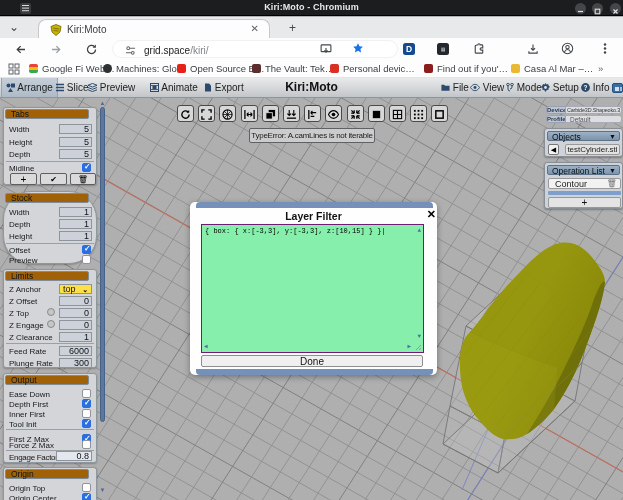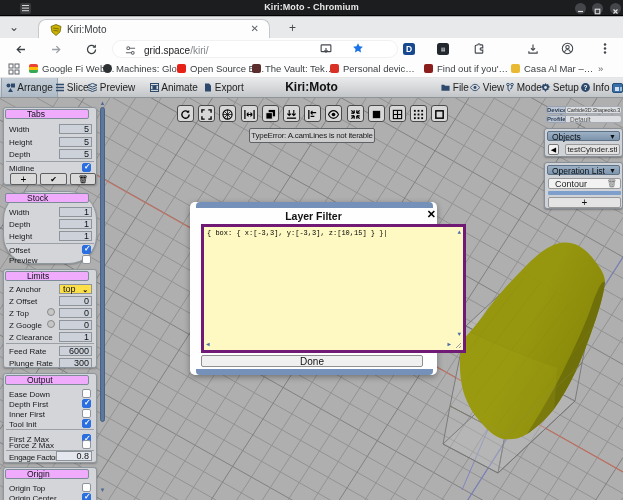--- a/index.html
+++ b/index.html
@@ -39,21 +39,21 @@
   .mitem { position:absolute; top:0; height:19px; line-height:19px; font-size:10px; color:#222; white-space:nowrap; }
   .mico { display:inline-block; vertical-align:-1px; }
   #appbar .sel { background:linear-gradient(#c5ced8,#aebbc7); border-left:1px solid #97a3b0; border-right:1px solid #97a3b0; }
   #appbar .brand { position:absolute; left:0; right:0; text-align:center; top:0; height:19px; line-height:19px; font-weight:bold; font-size:12px; color:#111; }
 
   
   #viewport { position:absolute; left:0; top:98px; width:623px; height:402px; background:#afafaf; overflow:hidden; }
 
   
   .group { position:absolute; left:3px; width:94px; background:#d3d5d8; border:1px solid #8f979e; border-radius:3px; box-shadow:0 1px 2px rgba(0,0,0,0.25); }
-  .ghead { position:absolute; left:1px; right:7px; top:1px; height:10px; background:#f0abfc; border:1px solid #7e8c9a; border-radius:2px; font-size:8.5px; line-height:9px; padding-left:21px; color:#101418; }
+  .ghead { position:absolute; left:1px; right:7px; top:1px; height:10px; background:#a16207; border:1px solid #7e8c9a; border-radius:2px; font-size:8.5px; line-height:9px; padding-left:5px; color:#101418; }
   .prow { position:absolute; left:4px; right:4px; height:10px; font-size:8px; color:#16181a; }
   .prow .lbl { position:absolute; left:1px; top:1px; white-space:nowrap; }
   .prow .inp { position:absolute; right:0; top:0; width:33px; height:10px; background:#ccd1da; border:1px solid #8d949c; font-size:9px; text-align:right; line-height:9px; padding-right:2px; color:#101214; }
   .prow .cb { position:absolute; right:1px; top:0px; width:9px; height:9px; border:1px solid #8d949c; background:#fdfdfd; border-radius:2px; }
   .prow .cb.on { background:#2a6ee0; border-color:#2a6ee0; }
   .prow .cb.on:before { content:"✓"; position:absolute; left:1px; top:-1.5px; color:#fff; font-size:8px; font-weight:bold; }
   .phr { position:absolute; left:2px; right:2px; height:1px; background:#9aa0a6; }
 
   
   .rpanel { position:absolute; background:#cfd2d6; border:1px solid #888f96; border-radius:3px; box-shadow:0 1px 2px rgba(0,0,0,0.3); }
@@ -65,21 +65,21 @@
 
   
   #tooltip { position:absolute; left:249px; top:30px; width:126px; height:15px; background:#cccccc; border:1px solid #5e6166; border-radius:2px; font-size:8px; letter-spacing:-0.25px; line-height:14px; text-align:center; color:#1a1a1a; white-space:nowrap; }
 
   
   #dialog { position:absolute; left:190px; top:104px; width:247px; height:173px; background:#fefefe; border-radius:5px; box-shadow:0 2px 6px rgba(0,0,0,0.35);padding-left:43px; }
   #dialog .bluetop { position:absolute; left:6px; right:4px; top:0px; height:6px; background:#7591b9; border-radius:4px 4px 0 0; }
   #dialog .bluebot { position:absolute; left:6px; right:4px; bottom:0px; height:6px; background:#7591b9; border-radius:0 0 4px 4px; }
   #dialog .dtitle { position:absolute; left:0; right:0; top:8px; text-align:center; font-size:10.5px; font-weight:bold; color:#111; }
   #dialog .dclose { position:absolute; right:1px; top:6px; font-size:11px; font-weight:bold; color:#000; }
-  #dialog textarea, #dialog .tarea { position:absolute; left:11px; top:22px; width:265px; height:129px; background:#fef9c3; border:3px solid #701a75; font-family:"Liberation Mono", monospace; font-size:7px; color:#000; padding:2px 3px; white-space:nowrap; }
+  #dialog textarea, #dialog .tarea { position:absolute; left:11px; top:22px; width:223px; height:129px; background:#86efac; border:1px solid #701a75; font-family:"Liberation Mono", monospace; font-size:7px; color:#000; padding:2px 3px; white-space:nowrap; }
   #dialog .done { position:absolute; left:11px; bottom:8px; width:222px; height:12px; background:#f0f0f0; border:1px solid #8f8f8f; border-radius:2px; text-align:center; font-size:10px; line-height:11px; color:#111; }
   .sarrow { position:absolute; color:#4b6ea9; font-size:6px; }
 </style>
 </head>
 <body>
 
 <div id="titlebar">
   <div class="menuicon"></div>
   <div class="title">Kiri:Moto - Chromium</div>
   <div class="winbtn" style="left:575px;"><svg width="11" height="11">
@@ -518,21 +518,21 @@
     <div class="prow" style="top:26px">
         <span class="lbl">Z Offset</span>
         <span class="inp">0</span>
       </div>
     <div class="prow" style="top:38px">
         <span class="lbl">Z Top</span>
         <span class="abs" style="right:37px;top:0px;width:8px;height:8px;border-radius:50%;background:#c6c6c6;border:1px solid #8a8a8a;"></span>
         <span class="inp">0</span>
       </div>
     <div class="prow" style="top:49.5px">
-        <span class="lbl">Z Google</span>
+        <span class="lbl">Z Engage</span>
         <span class="abs" style="right:37px;top:0px;width:8px;height:8px;border-radius:50%;background:#c6c6c6;border:1px solid #8a8a8a;"></span>
         <span class="inp">0</span>
       </div>
     <div class="prow" style="top:61.5px">
         <span class="lbl">Z Clearance</span>
         <span class="inp">1</span>
       </div>
     <div class="phr" style="top:73px"></div>
     <div class="prow" style="top:75.5px">
         <span class="lbl">Feed Rate</span>

